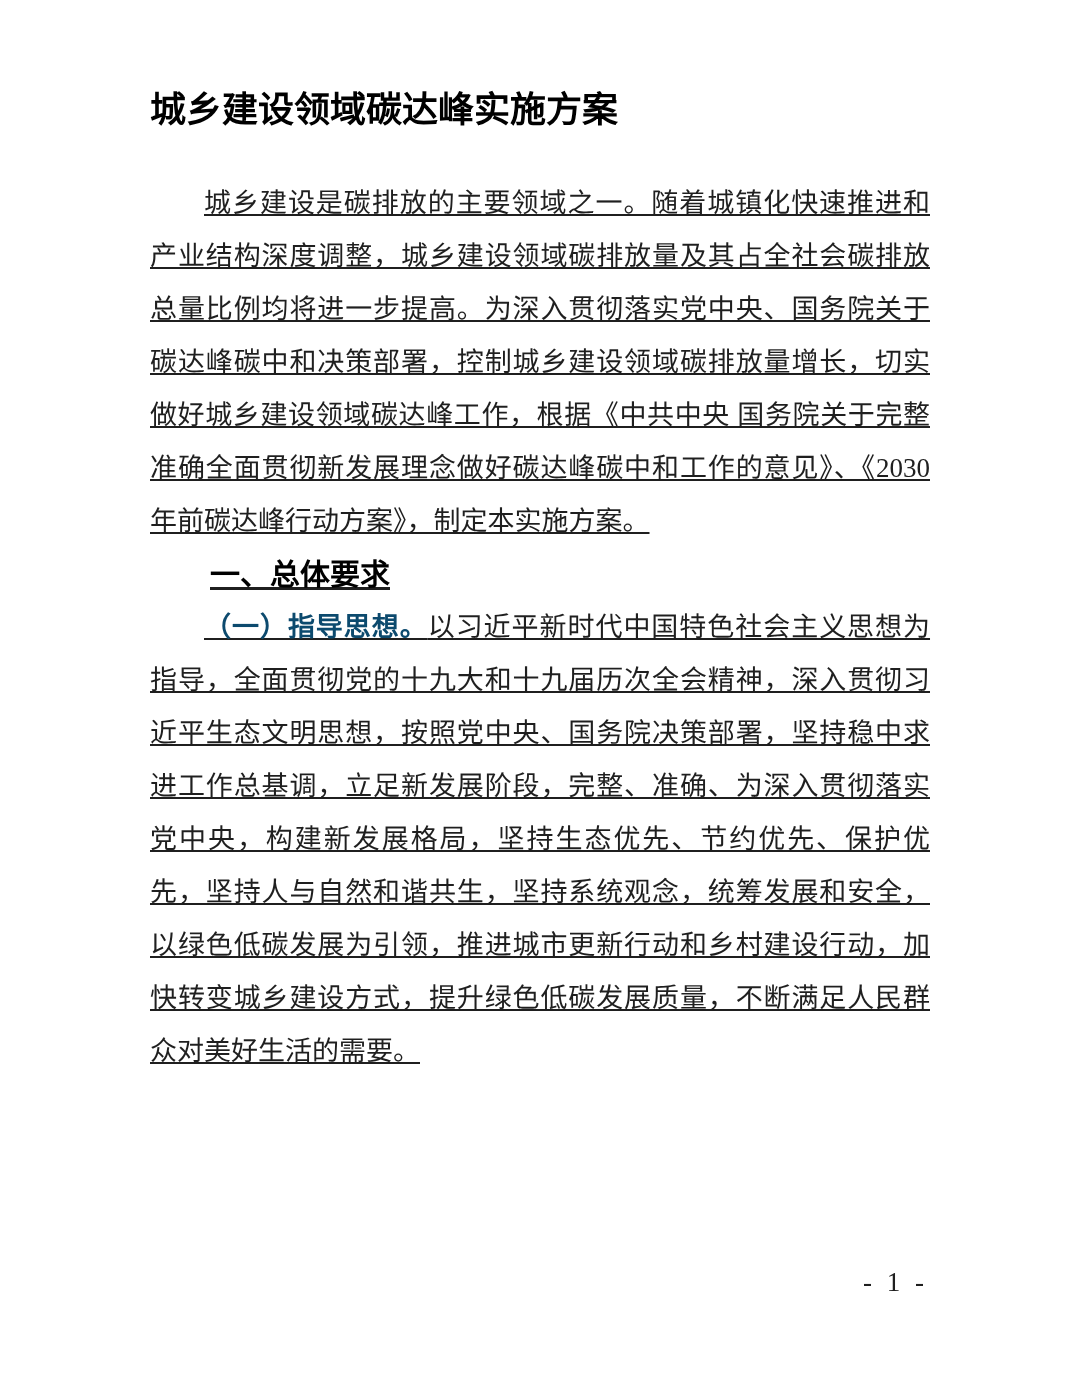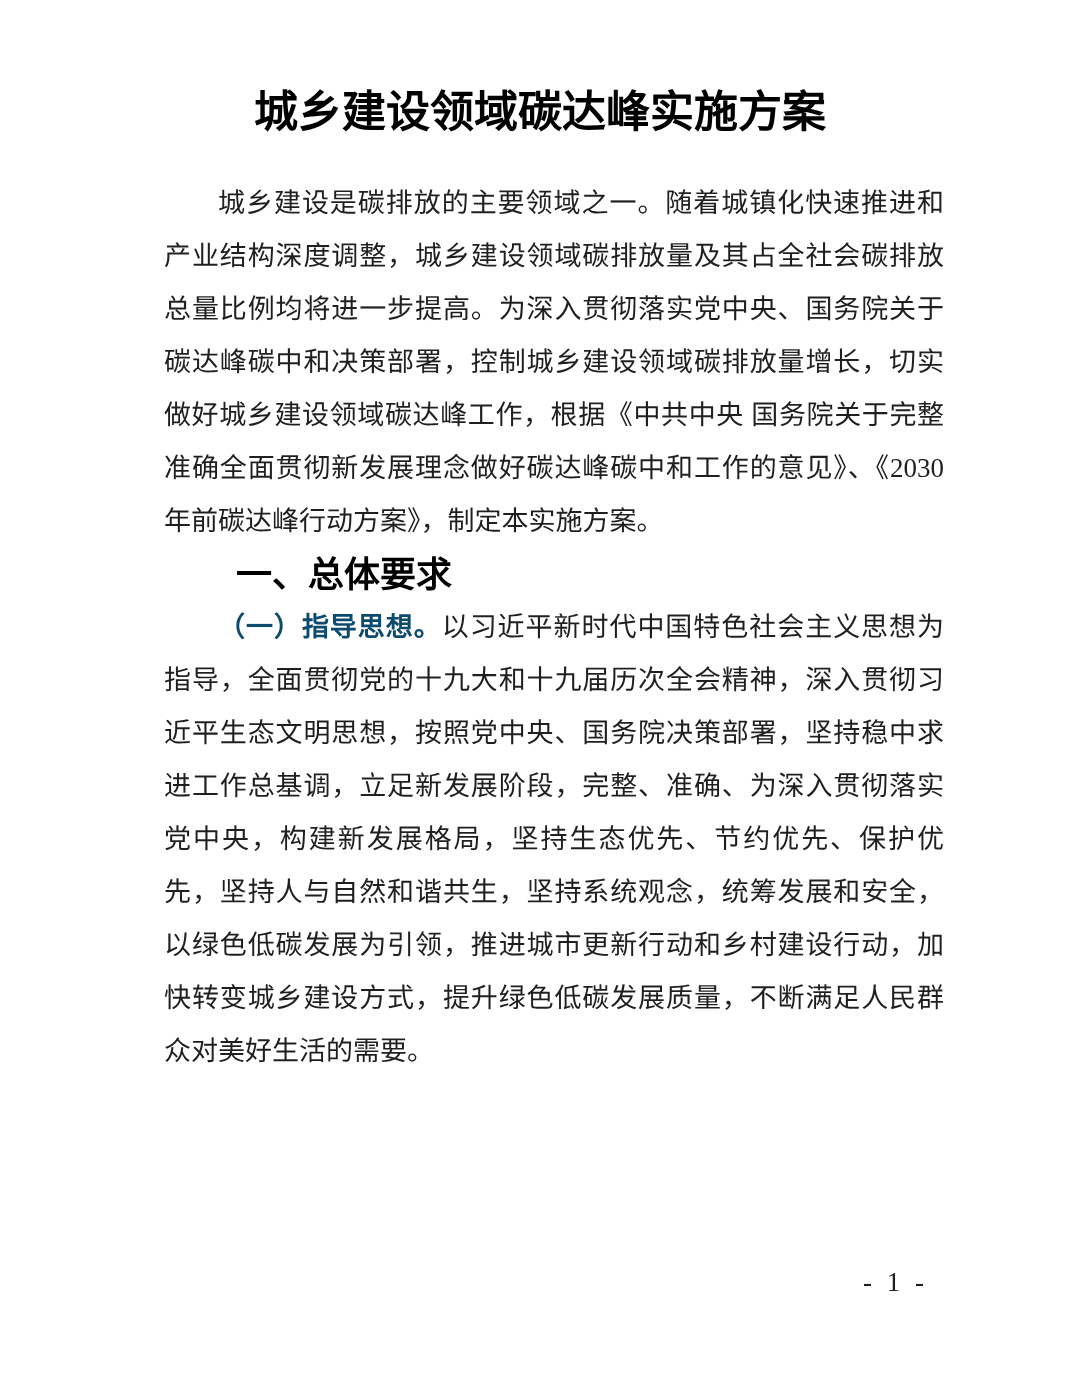--- a/index.html
+++ b/index.html
@@ -12,51 +12,51 @@
     width: 1080px;
     height: 1394px;
     background: #ffffff;
     overflow: hidden;
   }
   .doc-title {
     position: absolute;
     top: 62px;
     left: 150px;
     width: 780px;
-    text-align: center;
-    font-family: Liberation Mono, monospace;
+    font-family: Liberation Serif, serif;
     font-weight: 700;
-    font-size: 44px;
+    font-size: 36px;
     line-height: 48px;
     color: #000000;
     letter-spacing: 0px;
   }
   .content {
     position: absolute;
     top: 177px;
-    left: 164px;
+    left: 150px;
     width: 780px;
     font-family: "Liberation Serif", "DejaVu Serif", serif;
     font-size: 27px;
     line-height: 53px;
     color: #1f1f1f;
     text-align: justify;
     text-justify: inter-ideograph;
+    text-decoration: underline;
   }
   .content p {
     margin: 0;
     padding: 0;
     text-indent: 2em;
   }
   .section-heading {
     margin: 0;
     text-indent: 2em;
     font-family: "Liberation Sans", "DejaVu Sans", sans-serif;
     font-weight: 700;
-    font-size: 36px;
+    font-size: 30px;
     line-height: 53px;
     color: #000000;
   }
   .para-label {
     font-weight: 700;
     color: #0c4a6e;
   }
   .page-number {
     position: absolute;
     top: 1266px;

